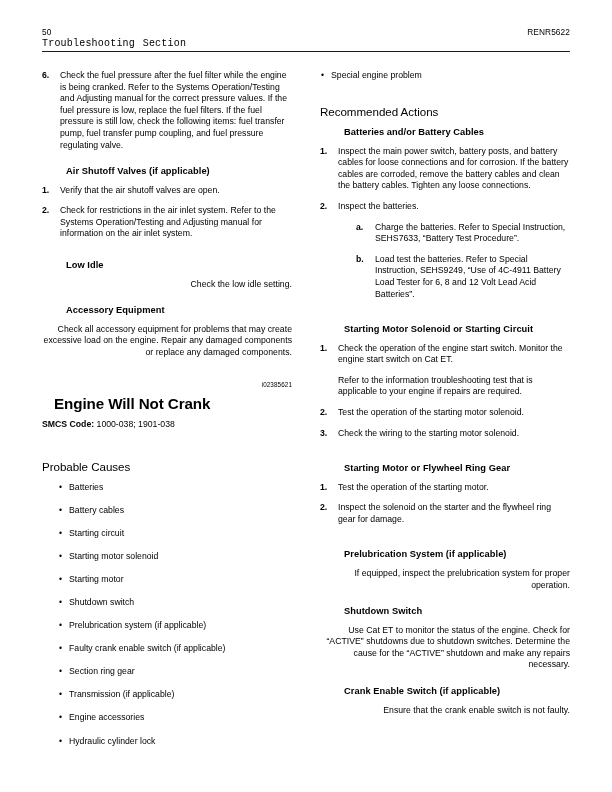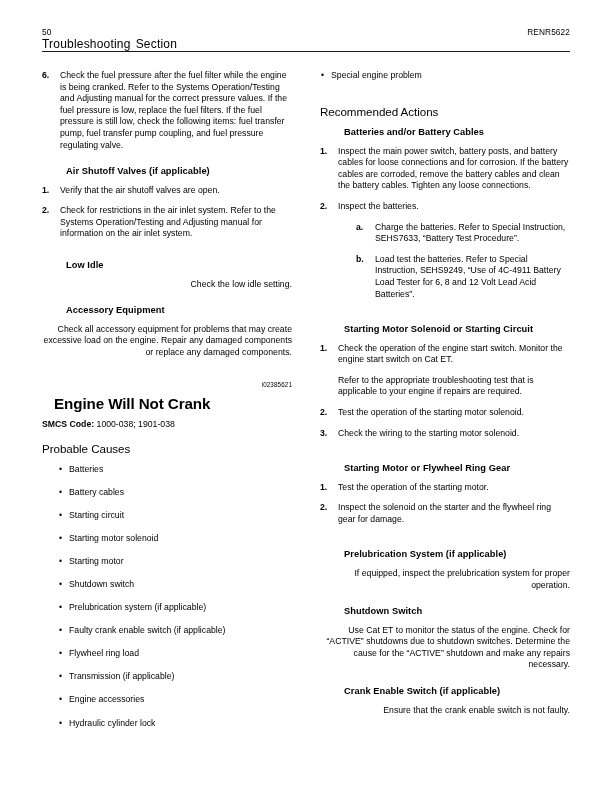--- a/index.html
+++ b/index.html
@@ -34,24 +34,25 @@
     display: flex;
     justify-content: space-between;
     align-items: baseline;
     font-size: 8.3px;
     line-height: 12px;
     letter-spacing: 0.1px;
   }
   .rh-left { text-align: left; }
   .rh-right { text-align: right; }
   .rh-section {
-    font-size: 12px;
+    font-size: 10px;
     line-height: 12px;
     letter-spacing: 0.2px;
     word-spacing: 1.5px;
+    font-family: Liberation Mono, monospace;
   }
   .rh-rule {
     margin-top: 1px;
     border-bottom: 1.1px solid #1a1a1a;
     width: 528px;
   }
 
   
   .columns {
     position: absolute;
@@ -95,21 +96,21 @@
     font-size: 8.7px;
     line-height: 11.6px;
     margin: 0 0 9px 0;
     text-align: right;
     letter-spacing: 0.02px;
   }
 
   .smcs {
     font-size: 8.7px;
     line-height: 11.6px;
-    margin: 0 0 11px 0;
+    margin: 0 0 29px 0;
   }
   .smcs b { font-weight: bold; }
 
   .doc-id {
     font-size: 6.3px;
     line-height: 8px;
     text-align: right;
     margin: 0 0 6px 0;
     letter-spacing: 0.1px;
   }
@@ -283,21 +284,21 @@
         <li>
           <span class="dot">•</span>
           <span>Prelubrication system (if applicable)</span>
         </li>
         <li>
           <span class="dot">•</span>
           <span>Faulty crank enable switch (if applicable)</span>
         </li>
         <li>
           <span class="dot">•</span>
-          <span>Flywheel ring load</span>
+          <span>Section ring gear</span>
         </li>
         <li>
           <span class="dot">•</span>
           <span>Transmission (if applicable)</span>
         </li>
         <li>
           <span class="dot">•</span>
           <span>Engine accessories</span>
         </li>
         <li>
@@ -345,21 +346,21 @@
         </li>
       </ol>
 
       <div class="spacer-lg"></div>
 
       <div class="h3">Starting Motor Solenoid or Starting Circuit</div>
       <ol class="numlist">
         <li>
           <span class="marker">1.</span>
           <span>Check the operation of the engine start switch. Monitor the engine start switch on Cat ET.</span>
-          <div class="cont-para">Refer to the appropriate troubleshooting test that is applicable to your engine if repairs are required.</div>
+          <div class="cont-para">Refer to the information troubleshooting test that is applicable to your engine if repairs are required.</div>
         </li>
         <li>
           <span class="marker">2.</span>
           <span>Test the operation of the starting motor solenoid.</span>
         </li>
         <li>
           <span class="marker">3.</span>
           <span>Check the wiring to the starting motor solenoid.</span>
         </li>
       </ol>

